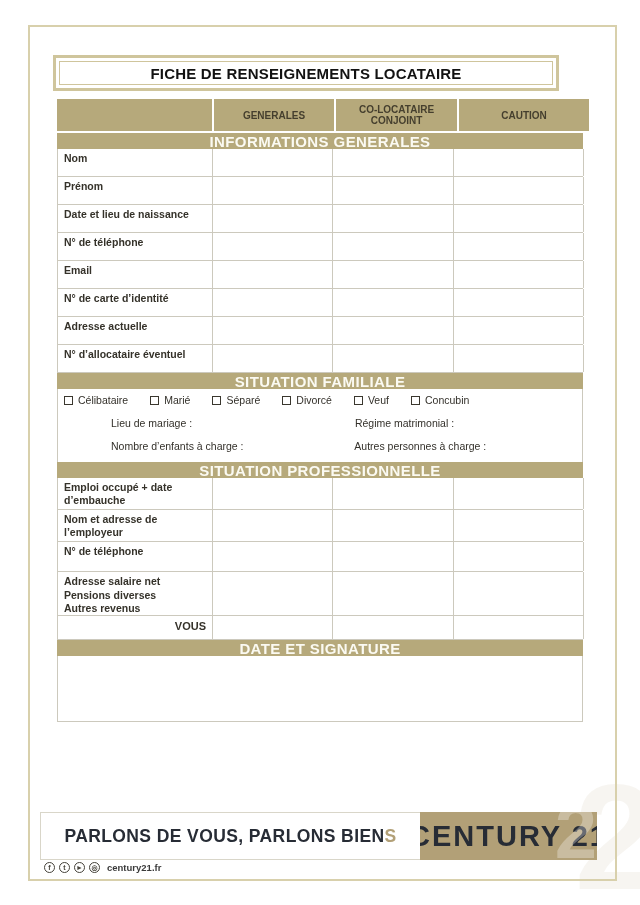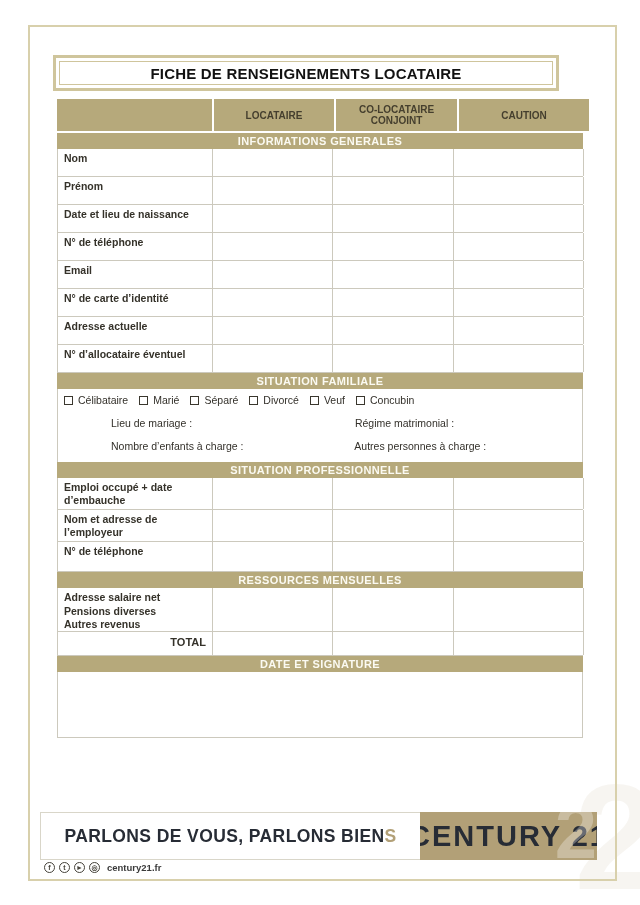--- a/index.html
+++ b/index.html
@@ -20,35 +20,35 @@
   .title-box{position:absolute;left:59px;top:61px;width:494px;height:24px;border:1px solid #cfc59c;
     box-shadow:0 0 0 3px #fff,0 0 0 6px #cfc59c;display:flex;align-items:center;justify-content:center;background:#fff;}
   .title-box h1{font-size:15px;font-weight:bold;color:#121212;letter-spacing:0.2px;}
 
   .tbl{position:absolute;left:57px;top:99px;width:526px;z-index:1;}
   .cols{display:grid;grid-template-columns:155px 120px 121px 130px;}
   .hdr{column-gap:2px;background:#fff;height:32px;}
   .hdr>div{background:var(--tan);display:flex;align-items:center;justify-content:center;text-align:center;
     font-size:10px;font-weight:bold;color:#453f2e;line-height:11px;padding:0 6px;}
   .bar{margin-top:0;height:16px;background:var(--tan);display:flex;align-items:center;justify-content:center;
-    font-size:11px;font-weight:bold;color:#fbfaf2;letter-spacing:0.4px;}
+    font-size:15px;font-weight:bold;color:#fbfaf2;letter-spacing:0.4px;}
   .bar.first{margin-top:2px;}
   .row{border-left:1px solid var(--grid);border-bottom:1px solid var(--grid);background:#fff;}
   .row>div{border-right:1px solid var(--grid);}
   .row .lbl{font-size:10.5px;font-weight:bold;color:var(--ink);padding:3px 6px 0;line-height:13px;}
   .r28{height:28px;}
   .r40{height:32px;}
   .r30{height:30px;}
   .r44{height:44px;}
   .r24{height:24px;}
   .lbl.total{display:flex;align-items:flex-start;justify-content:flex-end;padding-top:4px;font-size:11px;}
   .lbl.multi{line-height:13.5px;}
 
   .famblock{border-left:1px solid var(--grid);border-right:1px solid var(--grid);background:#fff;height:73px;padding:5px 6px 0;}
-  .cbrow{display:flex;column-gap:22px;align-items:center;gap:11px;}
+  .cbrow{display:flex;column-gap:22px;align-items:center;}
   .cbitem{display:inline-flex;align-items:center;font-size:10.5px;color:#33302a;}
   .cb{display:inline-block;width:9px;height:9px;border:1.5px solid #3a372e;margin-right:5px;background:#fff;}
   .famline{margin-top:11px;font-size:10.5px;color:#33302a;padding-left:47px;}
   .famline .left{display:inline-block;width:241px;}
 
   .sigbox{border-left:1px solid var(--grid);border-right:1px solid var(--grid);border-bottom:1px solid var(--grid);height:66px;background:#fff;}
 
   .footer{position:absolute;left:40px;top:812px;width:557px;height:48px;display:flex;z-index:1;}
   .tagline{flex:0 0 380px;border:1px solid #d9d6c9;border-right:none;display:flex;align-items:center;justify-content:center;
     font-size:17.5px;font-weight:bold;color:var(--navy);letter-spacing:0.4px;white-space:nowrap;}
@@ -70,21 +70,21 @@
   <div class="frame"></div>
 
   <div class="title-box">
     <h1>FICHE DE RENSEIGNEMENTS LOCATAIRE</h1>
   </div>
 
   <div class="tbl">
 
     <div class="cols hdr">
       <div></div>
-      <div>LOCATAIRE</div>
+      <div>GENERALES</div>
       <div>CO-LOCATAIRE CONJOINT</div>
       <div>CAUTION</div>
     </div>
 
     <div class="bar first">INFORMATIONS GENERALES</div>
 
     <div class="cols row r28">
       <div class="lbl">Nom</div>
       <div></div>
       <div></div>
@@ -186,34 +186,33 @@
       <div></div>
       <div></div>
     </div>
     <div class="cols row r30">
       <div class="lbl">N° de téléphone</div>
       <div></div>
       <div></div>
       <div></div>
     </div>
 
-    <div class="bar">RESSOURCES MENSUELLES</div>
 
     <div class="cols row r44">
       <div class="lbl multi">
         <div>Adresse salaire net</div>
         <div>Pensions diverses</div>
         <div>Autres revenus</div>
       </div>
       <div></div>
       <div></div>
       <div></div>
     </div>
     <div class="cols row r24">
-      <div class="lbl total">TOTAL</div>
+      <div class="lbl total">VOUS</div>
       <div></div>
       <div></div>
       <div></div>
     </div>
 
     <div class="bar">DATE ET SIGNATURE</div>
     <div class="sigbox"></div>
   </div>
 
   <div class="footer">

